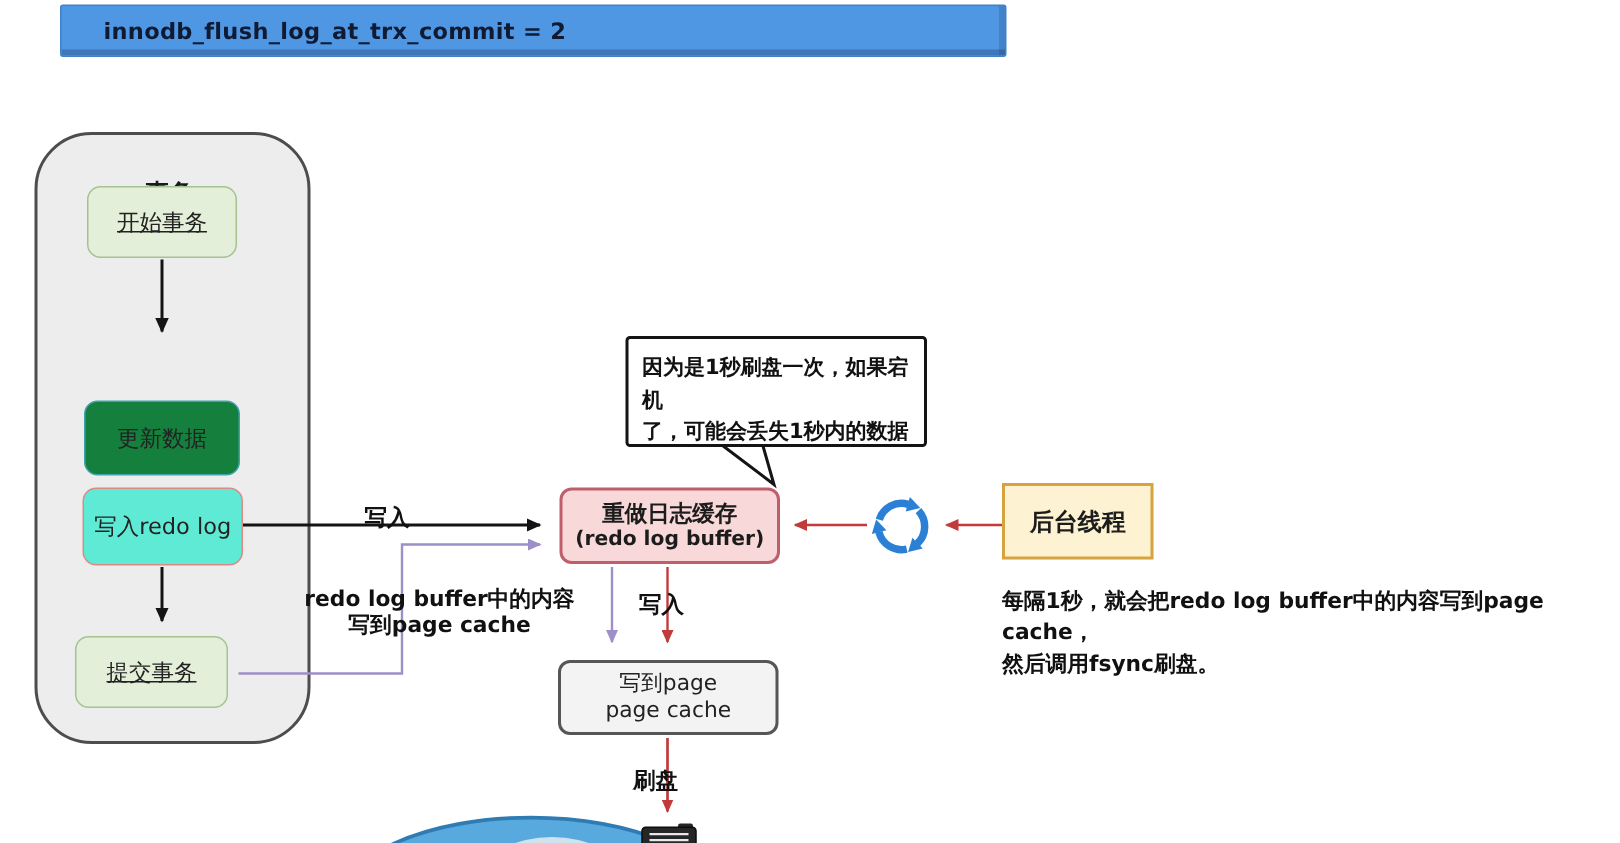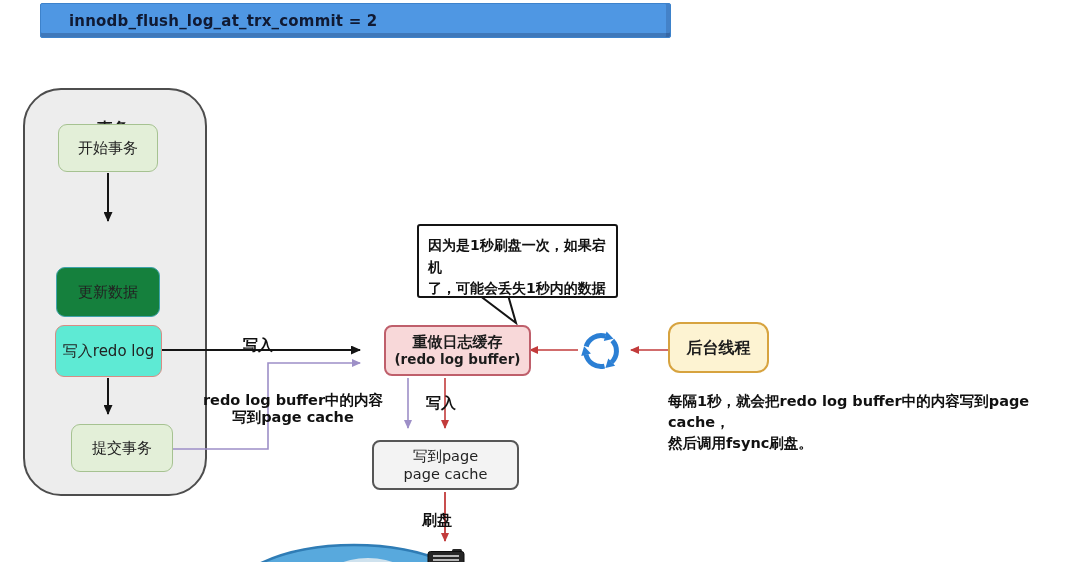--- a/index.html
+++ b/index.html
@@ -29,44 +29,44 @@
   .txn-title{
     left:23px;top:94px;width:180px;text-align:center;
     font-size:16px;font-weight:bold;color:#1a1a1a;z-index:2;margin-top:25px;
   }
   
   .box{
     display:flex;flex-direction:column;align-items:center;justify-content:center;
     border-radius:9px;z-index:2;box-sizing:border-box;text-align:center;
     font-size:15px;color:#222;font-weight:500;line-height:1.25;
   }
-  .green{background:#e3efd8;border:1.5px solid #a6c291;}
+  .green{background:#e3efd8;border:1.5px solid #a6c291;text-decoration:underline;}
   .cyan{background:#15803d;border:1.5px solid #3fa3ab;margin-top:36px;}
   .pink{background:#5eead4;border:1.5px solid #d88c84;}
   .step0{left:58px;top:124px;width:100px;height:48px;}
   .step1{left:56px;top:231px;width:104px;height:50px;}
   .step2{left:55px;top:325px;width:107px;height:52px;}
-  .step3{left:71px;top:424px;width:102px;height:48px;}
+  .step3{left:50px;top:424px;width:102px;height:48px;}
   .redo{
-    left:384px;top:325px;width:147px;height:51px;
+    left:373px;top:325px;width:147px;height:51px;
     background:#f8d8d9;border:2px solid #bf5f6b;border-radius:8px;
     font-weight:bold;
   }
   .redo .t{font-size:15px;color:#1c1c1c;}
   .redo .s{font-size:13.5px;color:#1c1c1c;}
   .pcache{
     left:372px;top:440px;width:147px;height:50px;
     background:#f3f3f3;border:2px solid #565656;border-radius:8px;
     font-weight:500;
   }
   .pcache .t{font-size:14.5px;color:#222;}
   .pcache .s{font-size:14.5px;color:#222;}
   .bgthread{
     left:668px;top:322px;width:101px;height:51px;
-    background:#fdf3d2;border:2px solid #d7a33f;border-radius:12px;
+    background:#fdf3d2;border:2px solid #d7a33f;border-radius:0;
     font-size:16px;font-weight:bold;color:#1c1c1c;
   }
   
   .callout{
     left:417px;top:224px;width:201px;height:74px;
     background:#ffffff;border:2px solid #141414;border-radius:3px;
     box-sizing:border-box;padding:9px 8px 12px 9px;
     font-size:14px;font-weight:bold;color:#111;line-height:1.55;
     white-space:pre-line;z-index:2;
   }

